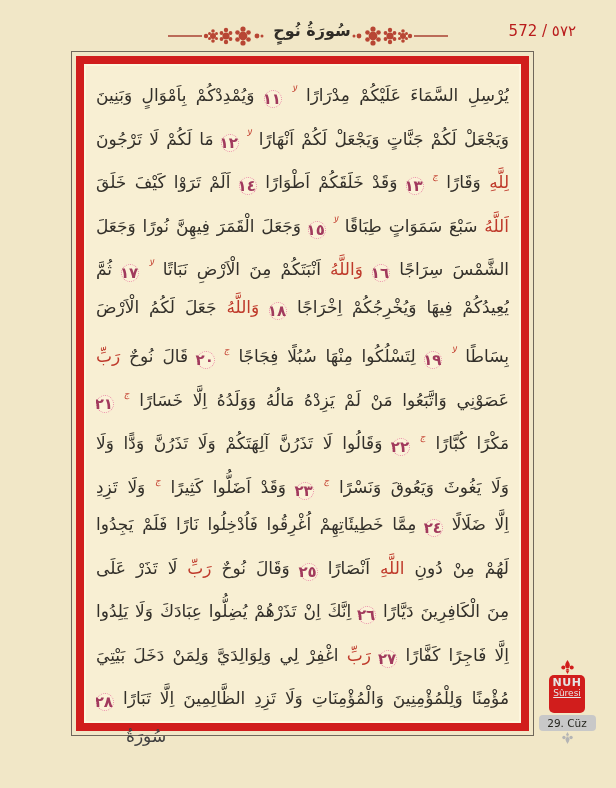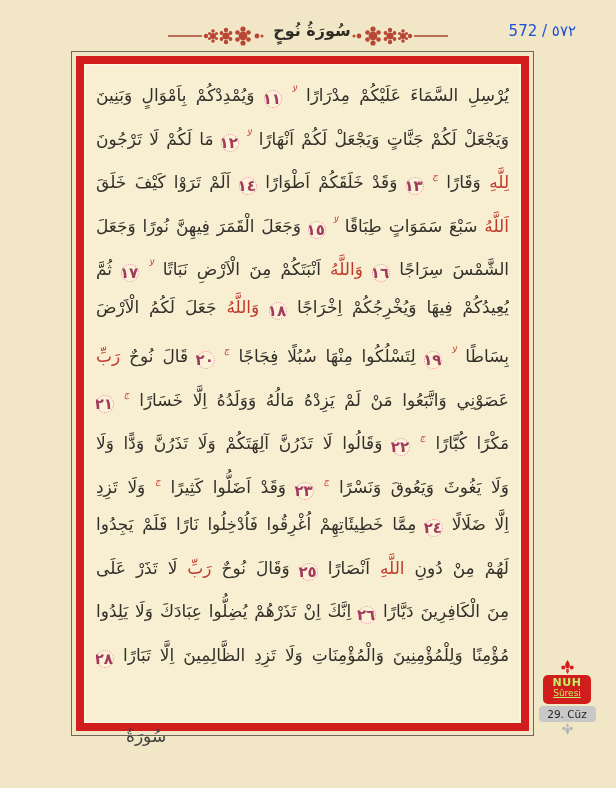--- a/index.html
+++ b/index.html
@@ -10,21 +10,21 @@
     color:#2f2c26;
   }
   
   .surah-title{
     position:absolute;top:21px;left:0;right:0;margin-left:8px;
     text-align:center;font-size:16px;font-weight:bold;color:#2f2c26;
     direction:rtl;
   }
   .page-number{
     position:absolute;top:22px;right:40px;
-    font-size:15px;color:#1d4ed8;letter-spacing:0.5px;
+    font-size:15px;color:#b91c1c;letter-spacing:0.5px;
   }
   .orn{position:absolute;top:25px;width:96px;height:22px;}
   .orn-left{left:168px;}
   .orn-right{left:352px;transform:scaleX(-1);}
   
   .frame-outer{
     position:absolute;left:71px;top:51px;width:463px;height:685px;
     border:1px solid #70675a;padding:4px;box-sizing:border-box;
   }
   .frame-red{
@@ -49,22 +49,22 @@
     color:#a13a5d;font-size:15px;line-height:16px;text-align:center;
     vertical-align:-3px;letter-spacing:-1px;font-weight:bold;
   }
   .stopmark{font-size:9px;color:#c23b2b;vertical-align:9px;font-style:italic;}
   
   .badge-group{
     position:absolute;left:538px;top:660px;width:58px;
     display:flex;flex-direction:column;align-items:center;
   }
   .surah-badge{
-    width:48px;background:#d11d1c;border-radius:5px;color:#bef264;
-    text-align:center;padding:2px 0 6px;margin-top:1px;cursor:pointer;
+    width:36px;background:#d11d1c;border-radius:5px;color:#e5e5e5;
+    text-align:center;padding:2px 0 15px;margin-top:1px;cursor:pointer;
   }
   .surah-badge .nuh{font-size:11px;font-weight:bold;line-height:11px;letter-spacing:0.5px;}
   .surah-badge .suresi{font-size:9px;line-height:10px;text-decoration:underline;}
   .juz-badge{
     width:57px;background:#c8c8c8;border-radius:4px;text-align:center;
     font-size:10.5px;color:#26261f;padding:2px 0;margin-top:2px;cursor:pointer;
   }
   .juz-badge .num{font-weight:normal;margin-top:16px;}
   
   .catchword{
@@ -148,20 +148,21 @@
         <div class="qline"><span class="qred">اَللَّهُ</span> <span class="qt">سَبْعَ سَمَوَاتٍ طِبَاقًا</span> <span class="stopmark">لا</span> <span class="vmark">١٥</span> <span class="qt">وَجَعَلَ الْقَمَرَ فِيهِنَّ نُورًا وَجَعَلَ</span></div>
         <div class="qline"><span class="qt">الشَّمْسَ سِرَاجًا</span> <span class="vmark">١٦</span> <span class="qred">وَاللَّهُ</span> <span class="qt">اَنْبَتَكُمْ مِنَ الْاَرْضِ نَبَاتًا</span> <span class="stopmark">لا</span> <span class="vmark">١٧</span> <span class="qt">ثُمَّ</span></div>
         <div class="qline"><span class="qt">يُعِيدُكُمْ فِيهَا وَيُخْرِجُكُمْ اِخْرَاجًا</span> <span class="vmark">١٨</span> <span class="qred">وَاللَّهُ</span> <span class="qt">جَعَلَ لَكُمُ الْاَرْضَ</span></div>
         <div class="qline"><span class="qt">بِسَاطًا</span> <span class="stopmark">لا</span> <span class="vmark">١٩</span> <span class="qt">لِتَسْلُكُوا مِنْهَا سُبُلًا فِجَاجًا</span> <span class="stopmark">ج</span> <span class="vmark">٢٠</span> <span class="qt">قَالَ نُوحٌ</span> <span class="qred">رَبِّ</span> </div>
         <div class="qline"><span class="qt">عَصَوْنِي وَاتَّبَعُوا مَنْ لَمْ يَزِدْهُ مَالُهُ وَوَلَدُهُ اِلَّا خَسَارًا</span> <span class="stopmark">ج</span> <span class="vmark">٢١</span> </div>
         <div class="qline"><span class="qt">مَكْرًا كُبَّارًا</span> <span class="stopmark">ج</span> <span class="vmark">٢٢</span> <span class="qt">وَقَالُوا لَا تَذَرُنَّ آلِهَتَكُمْ وَلَا تَذَرُنَّ وَدًّا وَلَا سُوَاعًا</span> </div>
         <div class="qline"><span class="qt">وَلَا يَغُوثَ وَيَعُوقَ وَنَسْرًا</span> <span class="stopmark">ج</span> <span class="vmark">٢٣</span> <span class="qt">وَقَدْ اَضَلُّوا كَثِيرًا</span> <span class="stopmark">ج</span> <span class="qt">وَلَا تَزِدِ الظَّالِمِينَ</span></div>
         <div class="qline"><span class="qt">اِلَّا ضَلَالًا</span> <span class="vmark">٢٤</span> <span class="qt">مِمَّا خَطِيئَاتِهِمْ اُغْرِقُوا فَاُدْخِلُوا نَارًا فَلَمْ يَجِدُوا</span></div>
         <div class="qline"><span class="qt">لَهُمْ مِنْ دُونِ</span> <span class="qred">اللَّهِ</span> <span class="qt">اَنْصَارًا</span> <span class="vmark">٢٥</span> <span class="qt">وَقَالَ نُوحٌ</span> <span class="qred">رَبِّ</span> <span class="qt">لَا تَذَرْ عَلَى الْاَرْضِ</span></div>
         <div class="qline"><span class="qt">مِنَ الْكَافِرِينَ دَيَّارًا</span> <span class="vmark">٢٦</span> <span class="qt">اِنَّكَ اِنْ تَذَرْهُمْ يُضِلُّوا عِبَادَكَ وَلَا يَلِدُوا</span></div>
+        <div class="qline"><span class="qt">اِلَّا فَاجِرًا كَفَّارًا</span> <span class="vmark">٢٧</span> <span class="qred">رَبِّ</span> <span class="qt">اغْفِرْ لِي وَلِوَالِدَيَّ وَلِمَنْ دَخَلَ بَيْتِيَ</span></div>
         <div class="qline"><span class="qt">مُؤْمِنًا وَلِلْمُؤْمِنِينَ وَالْمُؤْمِنَاتِ وَلَا تَزِدِ الظَّالِمِينَ اِلَّا تَبَارًا</span> <span class="vmark">٢٨</span></div>
       </div>
   </div>
 </div>
 
 <div class="badge-group">
   <svg width="13" height="14" viewBox="0 0 13 14">
     <g fill="#d11d1c">
       <path d="M6.5 0C7.8 2 8.8 3.6 8.8 5.4 8.8 7.3 7.5 8.3 6.5 8.3 5.5 8.3 4.2 7.3 4.2 5.4 4.2 3.6 5.2 2 6.5 0Z"></path>
       <circle cx="2.3" cy="7.6" r="2"></circle>

